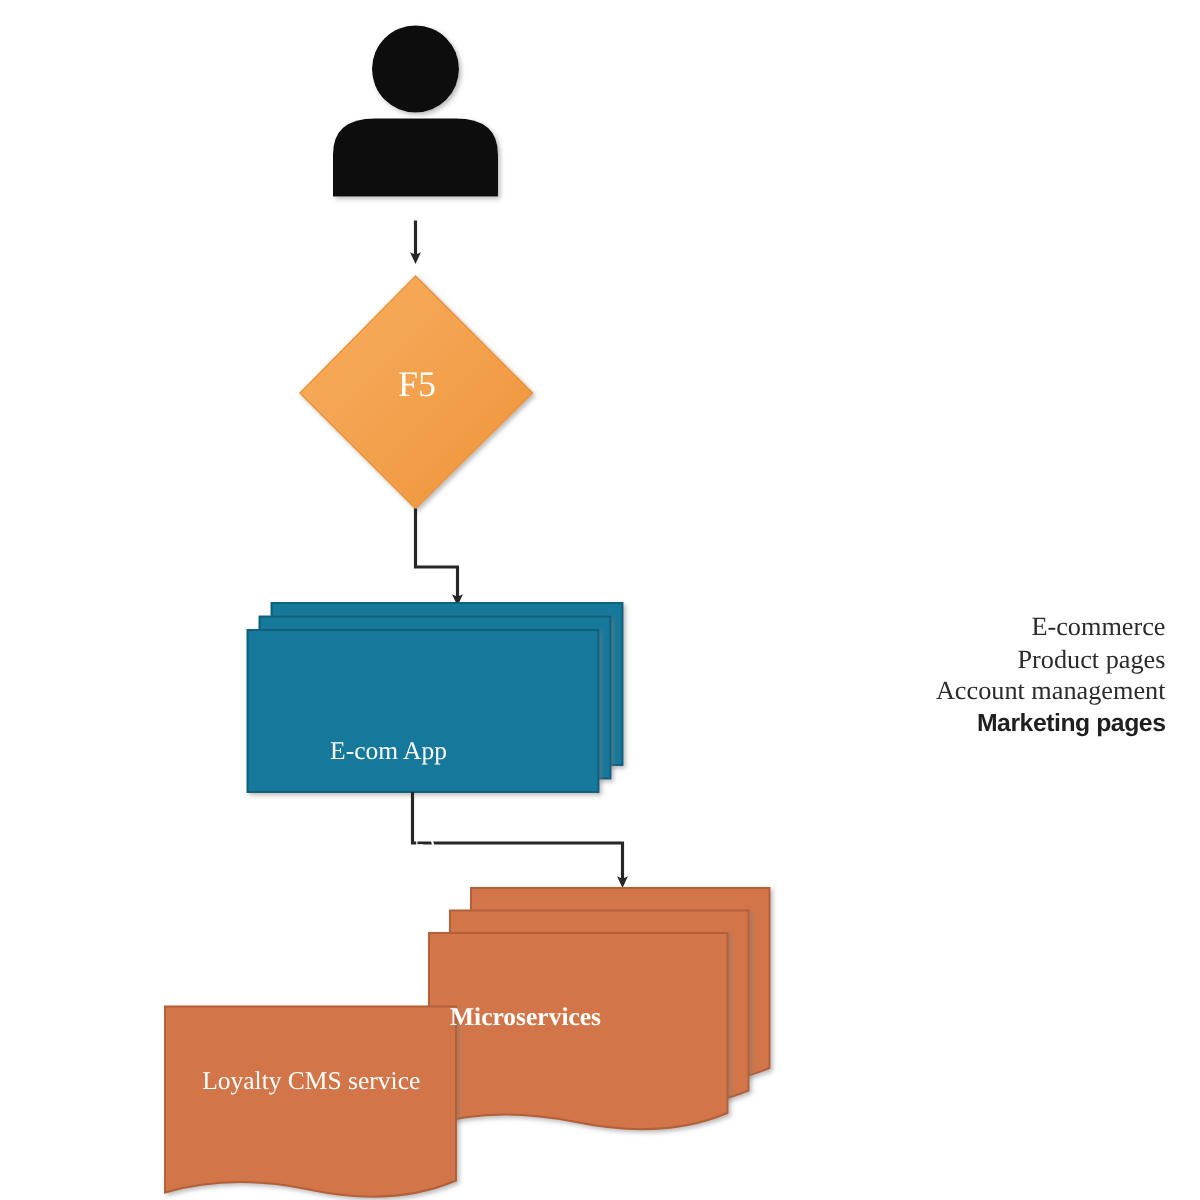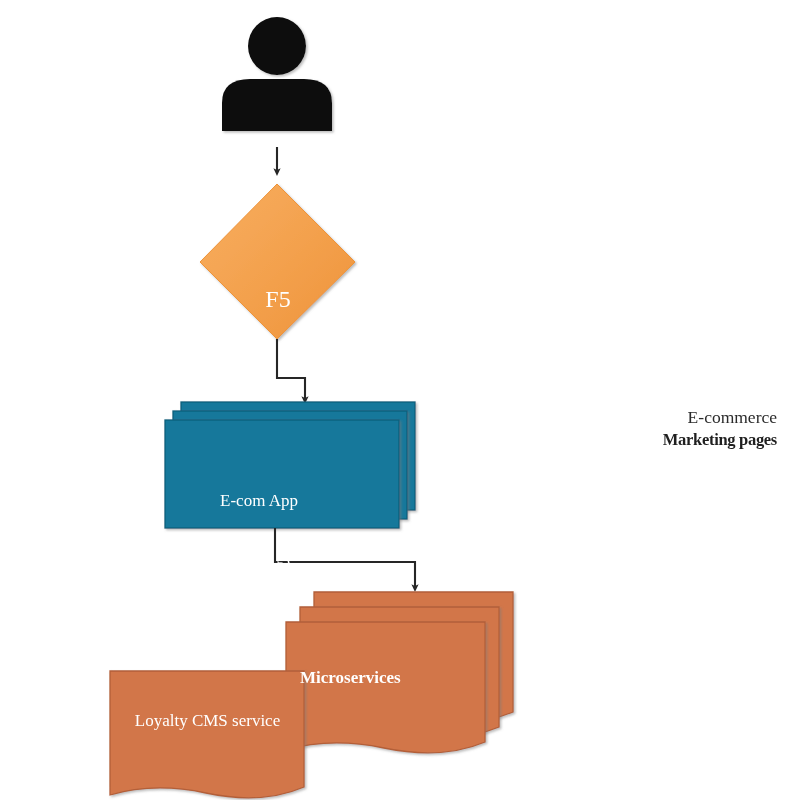--- a/index.html
+++ b/index.html
@@ -36,21 +36,20 @@
     text-align: center;
     white-space: pre;
     line-height: 1.22;
     pointer-events: none;
   }
   #f5-label {
     left: 200px;
     top: 243px;
     width: 156px;
     font-size: 24px;
-    margin-top: 42px;
   }
   #ecom-label {
     left: 149px;
     top: 450px;
     width: 220px;
     font-size: 17px;
   }
   #microservices-label {
     left: 300px;
     top: 668px;
@@ -76,21 +75,21 @@
     text-align: right;
   }
   #feature-list .feature-item {
     font-family: "Liberation Serif", serif;
     font-size: 17.5px;
     line-height: 21.5px;
     color: #2b2b2b;
     white-space: nowrap;
   }
   #feature-list .feature-item.emphasis {
-    font-family: Liberation Serif, serif;
+    font-family: Liberation Sans, sans-serif;
     font-weight: bold;
     font-size: 16.5px;
     letter-spacing: -0.3px;
     color: #1f1f1f;
   }
 </style>
 </head>
 <body>
 
 <div id="diagram-canvas">
@@ -160,16 +159,18 @@
     <div>E-com App</div>
     <div>(MVC 5)</div>
   </div>
 
   <div class="shape-label" id="microservices-label">Microservices</div>
 
   <div class="shape-label" id="cms-label">Loyalty CMS service</div>
 
   <div id="feature-list">
     <div class="feature-item">E-commerce</div>
+    <div class="feature-item">Product pages</div>
+    <div class="feature-item">Account management</div>
     <div class="feature-item emphasis">Marketing pages</div>
   </div>
 
 </div>
 
 </body></html>

